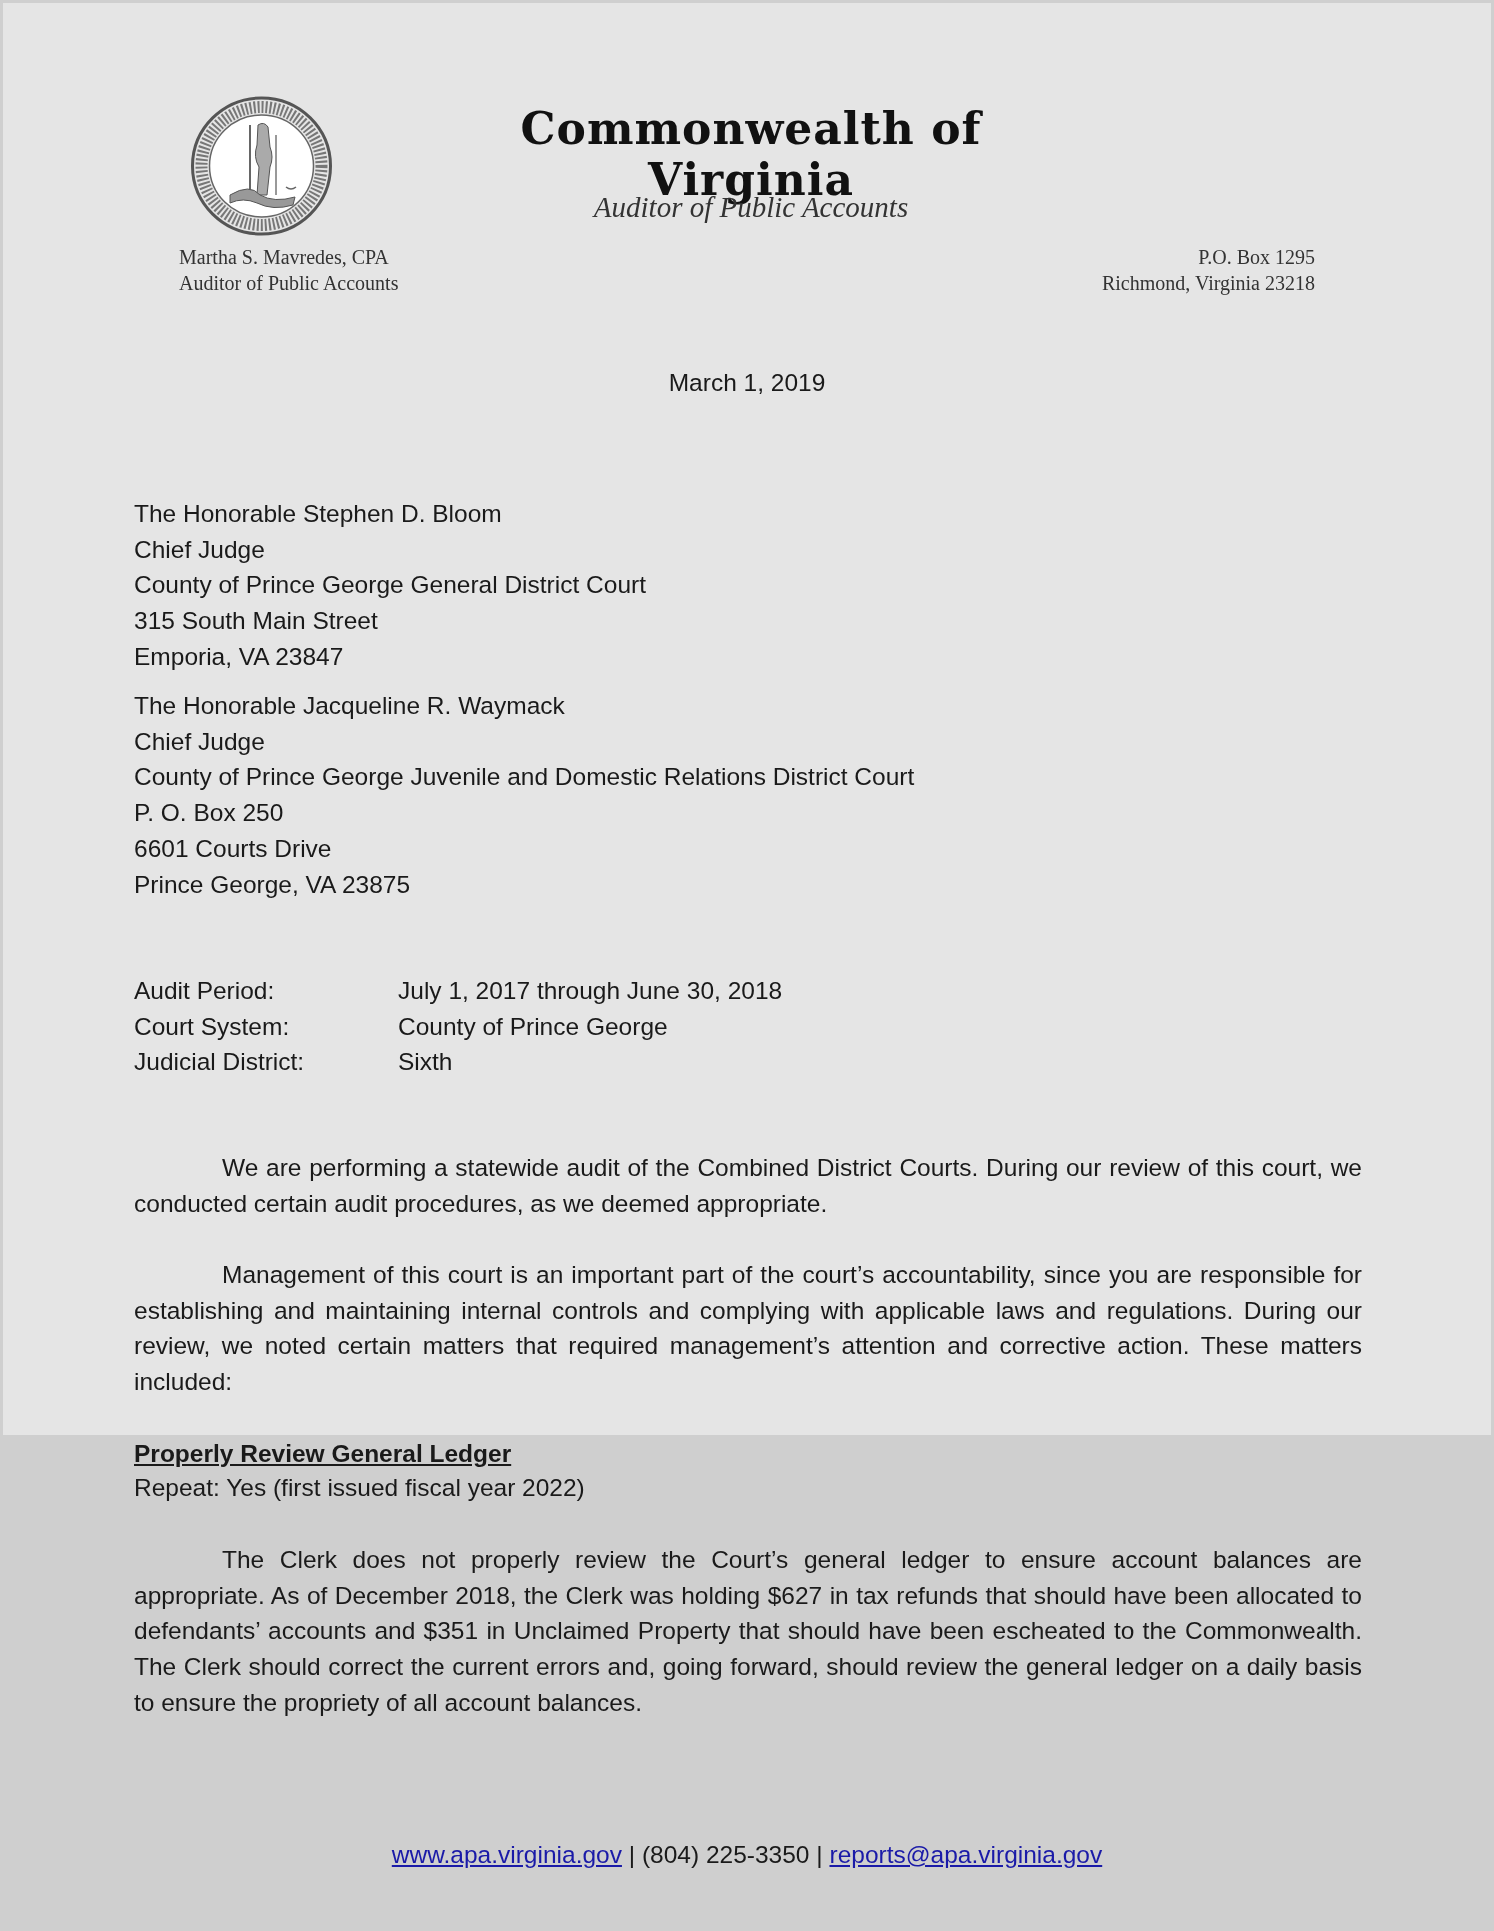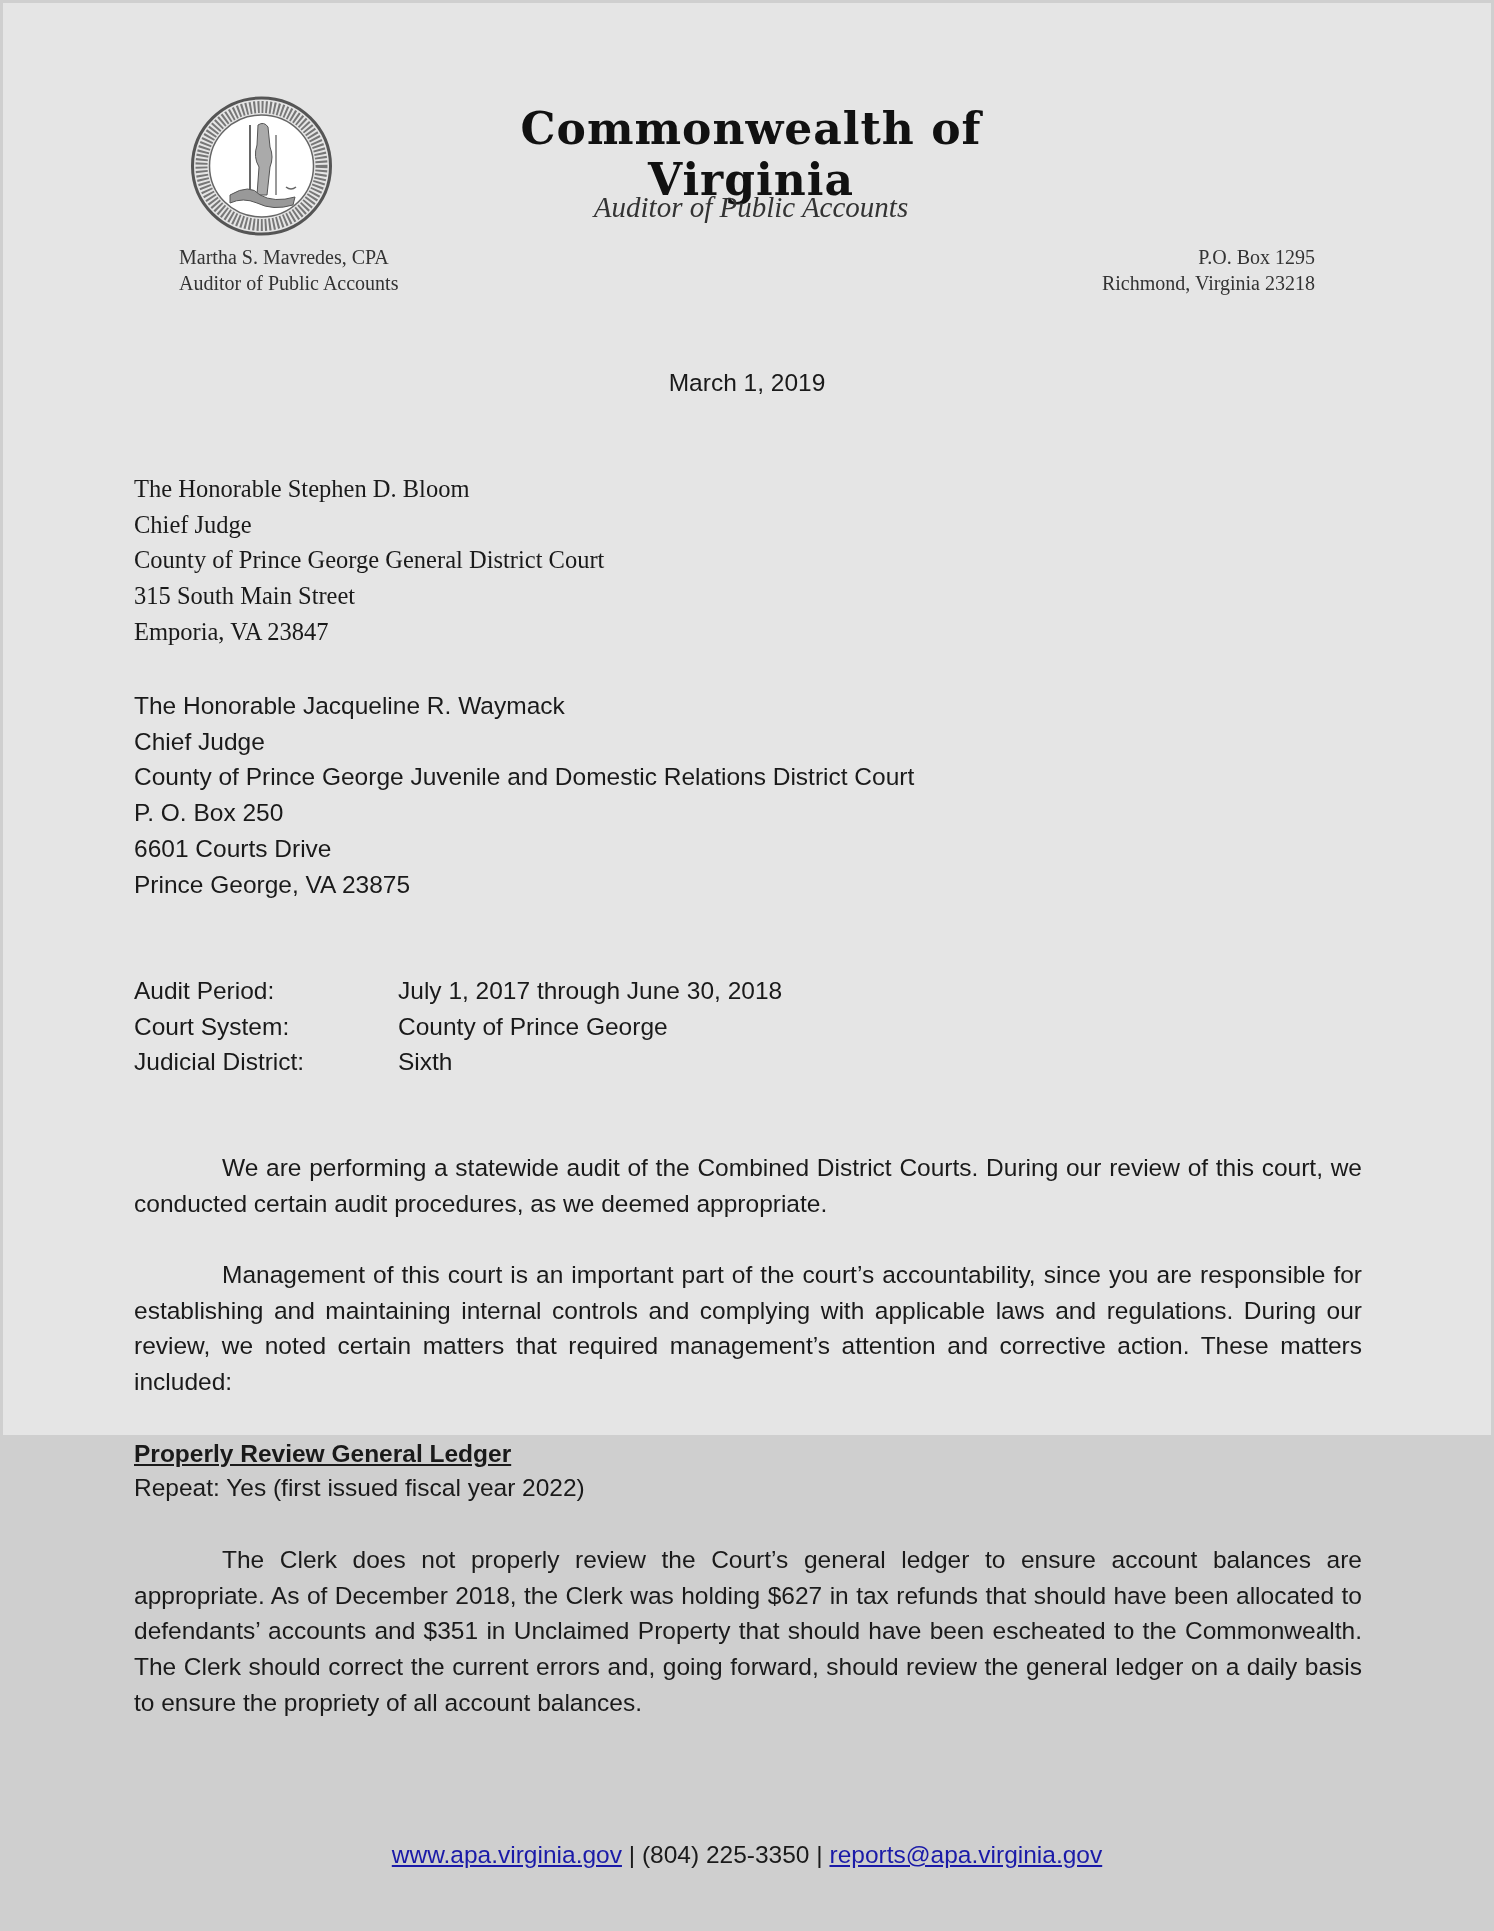--- a/index.html
+++ b/index.html
@@ -46,21 +46,21 @@
   .sig-left { left: 176px; top: 241px; }
   .sig-right { right: 176px; top: 241px; text-align: right; }
   .body-text {
     font-family: "Liberation Sans", sans-serif;
     font-size: 24.5px;
     color: #1a1a1a;
   }
   .date { position: absolute; left: 0; width: 1488px; top: 366px; text-align: center; }
   .addr { position: absolute; left: 131px; line-height: 35.7px; }
   .addr div { white-space: nowrap; }
-  .addr1 { top: 468px; font-family: Liberation Serif, serif; }
+  .addr1 { top: 493px; }
   .addr2 { top: 685px; }
   .audit { position: absolute; left: 131px; top: 970px; line-height: 35.7px; }
   .audit .row { display: flex; white-space: nowrap; align-items: flex-end; }
   .audit .lbl { width: 264px; }
   .para {
     position: absolute; left: 131px; width: 1228px;
     line-height: 35.7px; text-align: justify;
     text-align-last: left;
   }
   .para .indent { display: inline-block; width: 88px; }

